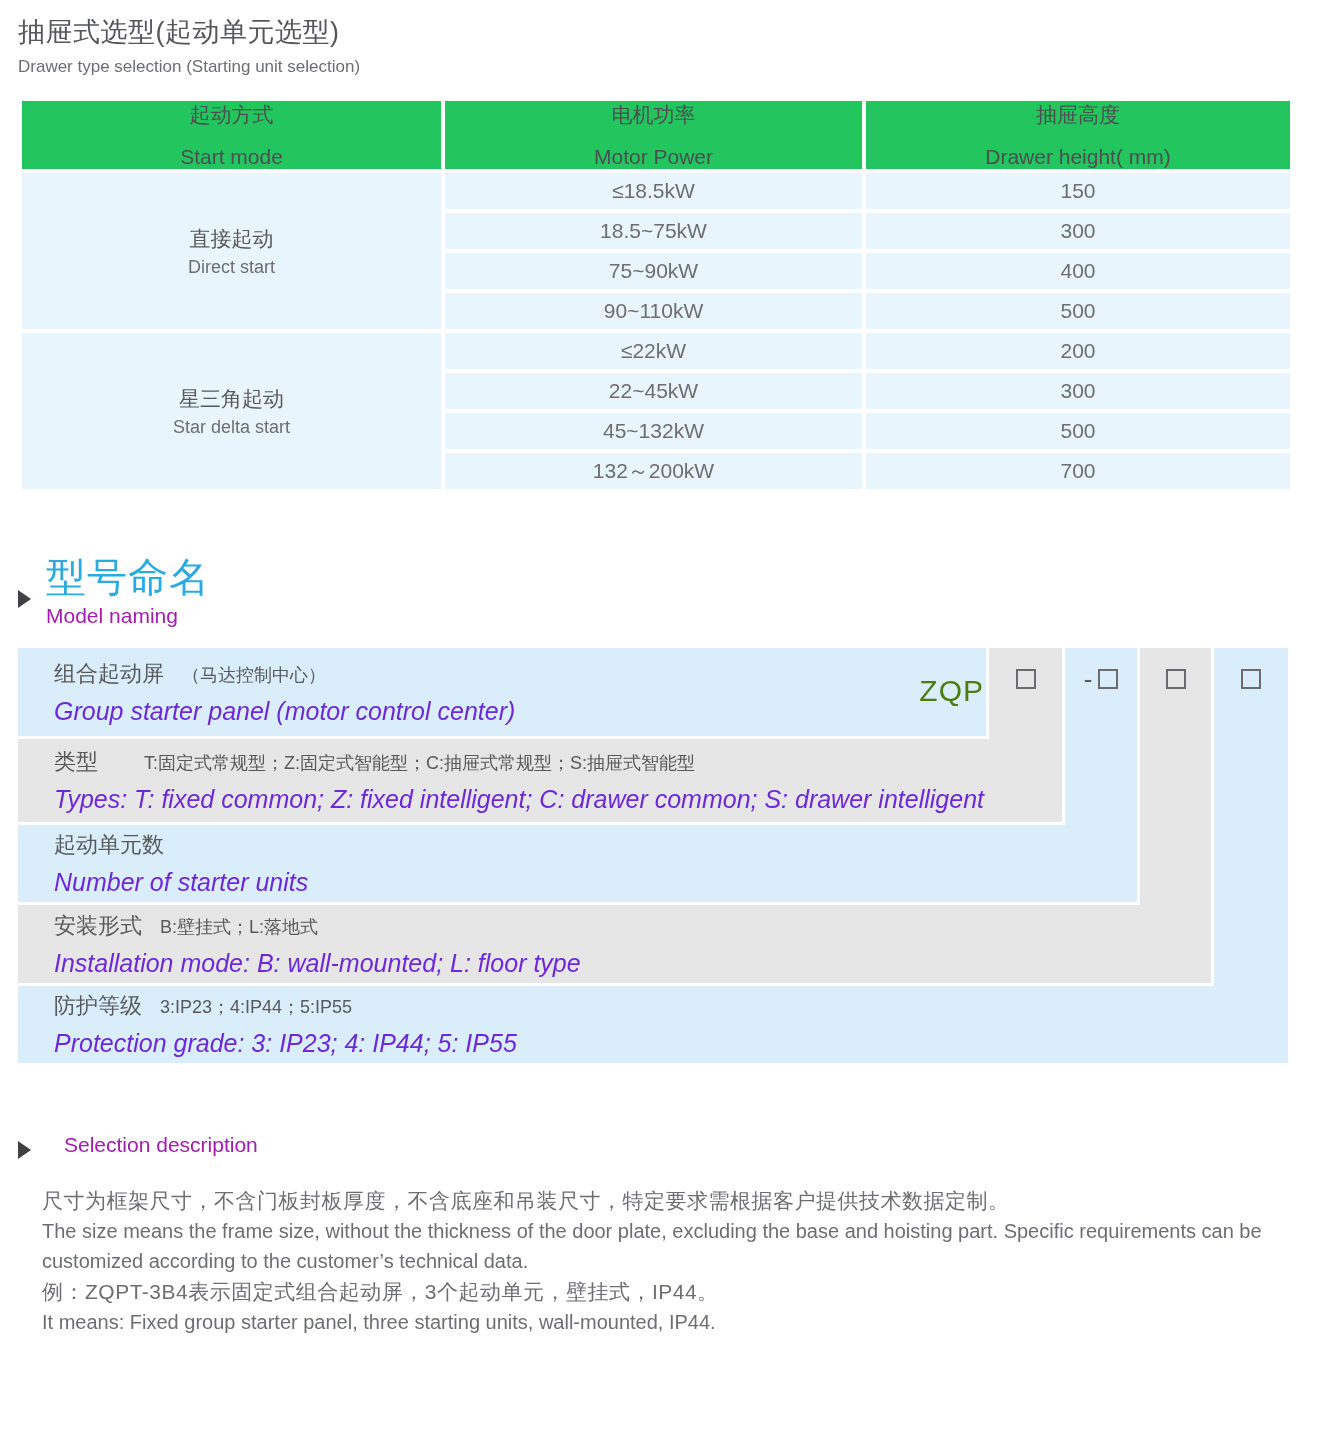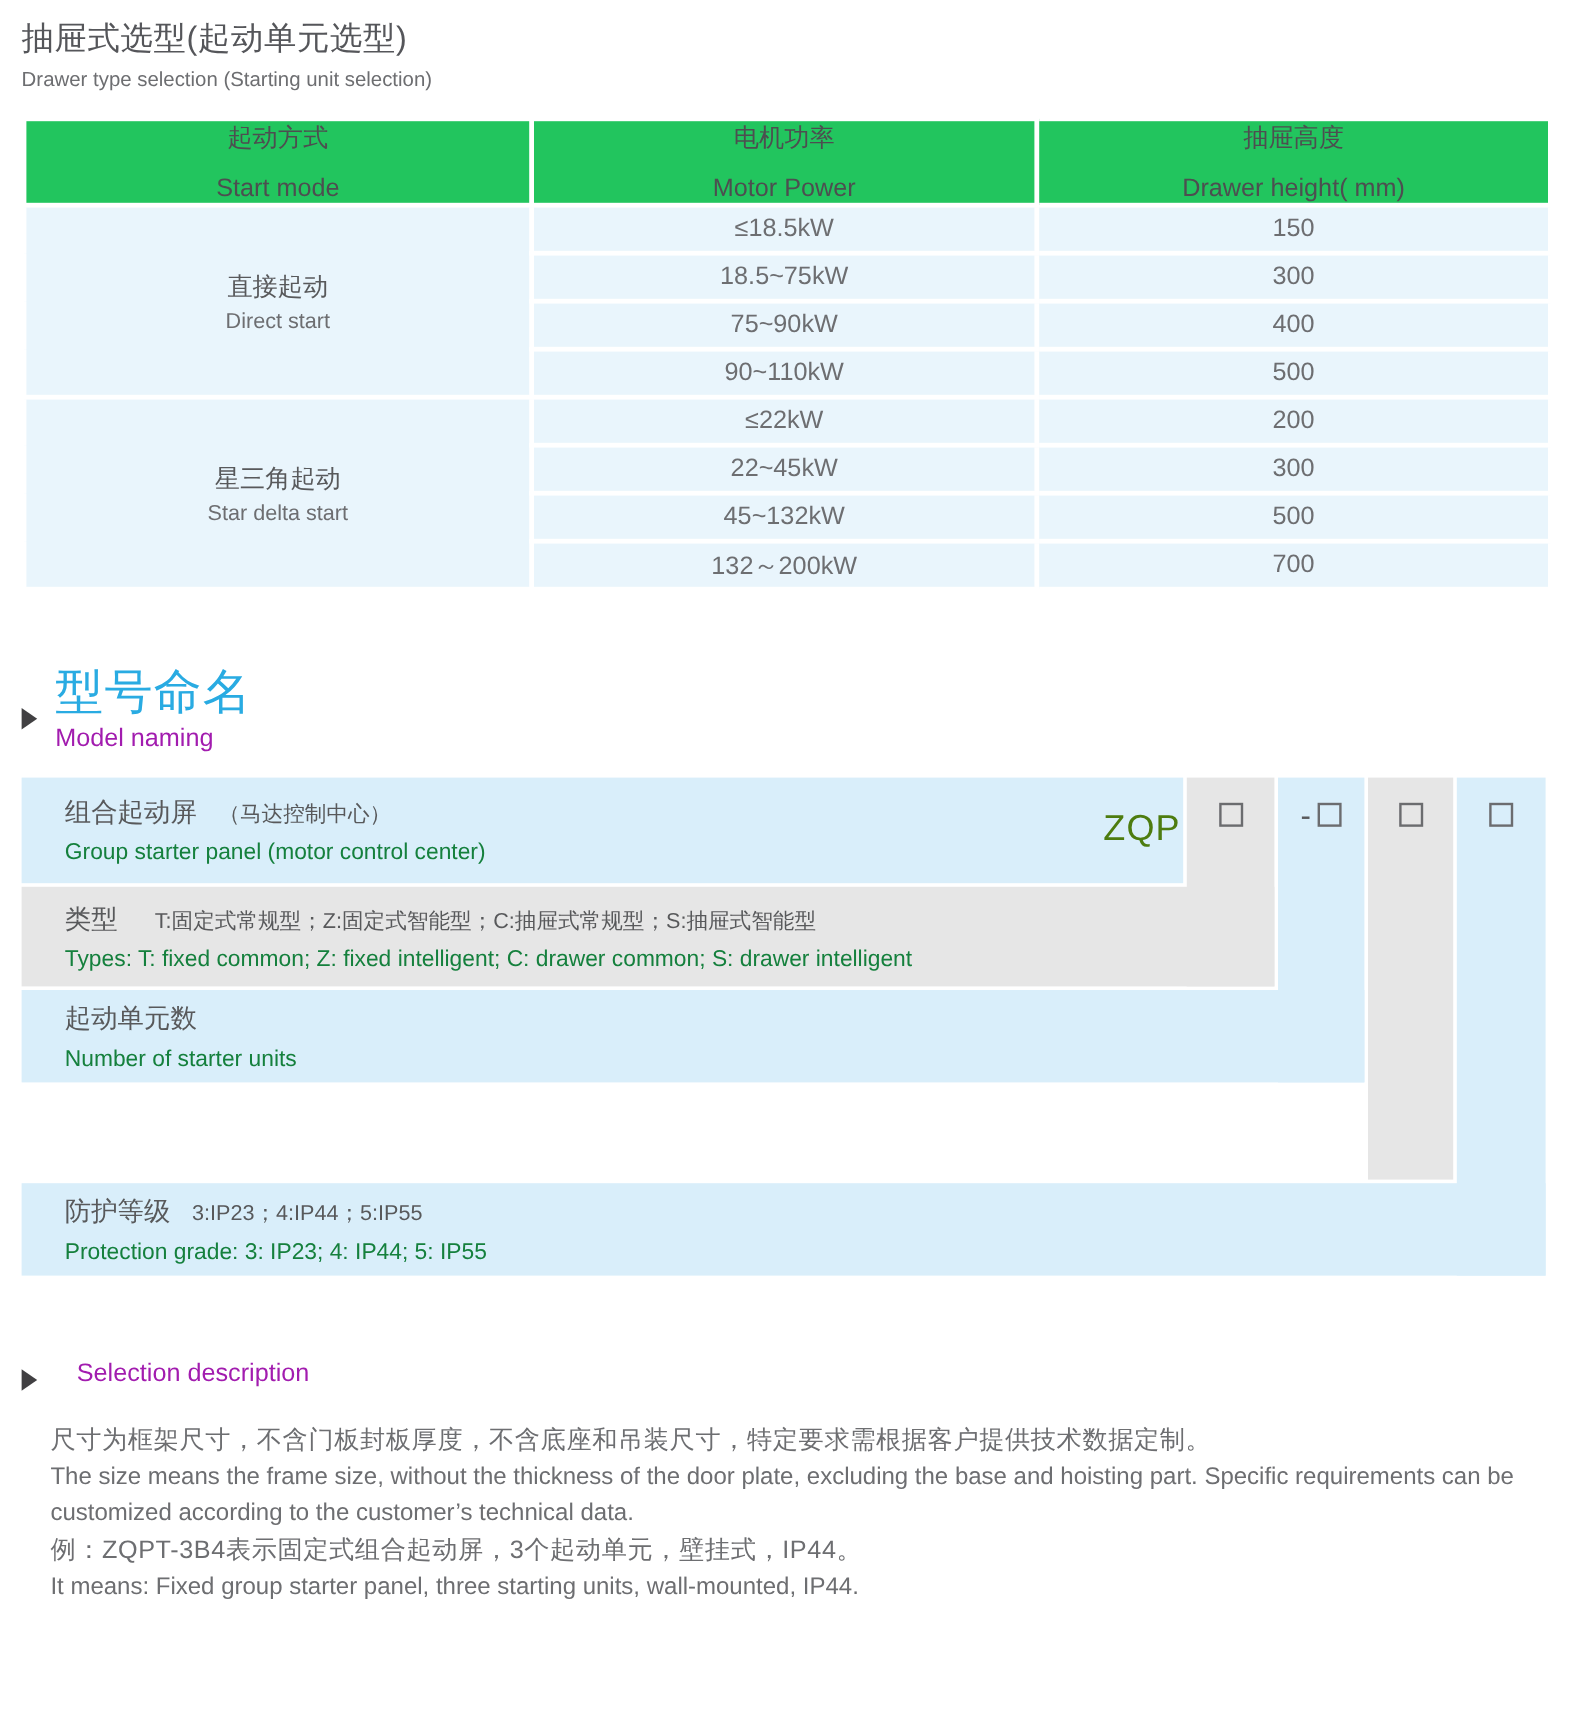--- a/index.html
+++ b/index.html
@@ -52,23 +52,23 @@
   .band { position:absolute; left:0; display:flex; flex-direction:column; justify-content:center; padding-left:36px; }
   .blue { background:#d9eefa; }
   .gray { background:#e6e6e6; }
   .band-0 { top:0;     height:88px; width:968px; }
   .band-1 { top:91px;  height:83px; width:1044px; }
   .band-2 { top:177px; height:77px; width:1119px; }
   .band-3 { top:257px; height:78px; width:1193px; }
   .band-4 { top:338px; height:77px; width:1270px; }
   .band-cn { font-size:22px; color:#58595b; }
   .band-cn .dtl { font-size:18px; margin-left:18px; }
-  .band-1 .band-cn .dtl { margin-left:31px; }
+  .band-1 .band-cn .dtl { margin-left:46px; }
   .band-cn .dtl:empty { display:none; }
-  .band-en { font-size:19px; color:#15803d; margin-top:8px; }
+  .band-en { font-size:25px; color:#6d28d9; margin-top:8px;font-style:italic; }
 
   .strip { position:absolute; top:0; }
   .strip-0 { left:971px;  width:73px; height:174px; }
   .strip-1 { left:1047px; width:72px; height:254px; }
   .strip-2 { left:1122px; width:71px; height:335px; }
   .strip-3 { left:1196px; width:74px; height:415px; }
   .box-row { display:flex; justify-content:center; align-items:center; margin-top:19px; height:24px; }
   .ph-box { width:20px; height:20px; border:2px solid #6b6c6f; display:inline-block; }
   .dash { font-size:26px; color:#58595b; margin-right:6px; line-height:20px; }
   .dash:empty { display:none; margin:0; }
@@ -173,20 +173,24 @@
         <div class="band-en">Group starter panel (motor control center)</div>
       </div>
       <div class="band band-1 gray">
         <div class="band-cn"><span class="lbl">类型</span><span class="dtl">T:固定式常规型；Z:固定式智能型；C:抽屉式常规型；S:抽屉式智能型</span></div>
         <div class="band-en">Types: T: fixed common; Z: fixed intelligent; C: drawer common; S: drawer intelligent</div>
       </div>
       <div class="band band-2 blue">
         <div class="band-cn"><span class="lbl">起动单元数</span></div>
         <div class="band-en">Number of starter units</div>
       </div>
+      <div class="band band-3 gray">
+        <div class="band-cn"><span class="lbl">安装形式</span><span class="dtl">B:壁挂式；L:落地式</span></div>
+        <div class="band-en">Installation mode: B: wall-mounted; L: floor type</div>
+      </div>
       <div class="band band-4 blue">
         <div class="band-cn"><span class="lbl">防护等级</span><span class="dtl">3:IP23；4:IP44；5:IP55</span></div>
         <div class="band-en">Protection grade:  3: IP23; 4: IP44; 5: IP55</div>
       </div>
 
       <div class="code-prefix">ZQP</div>
 
       <div class="strip strip-0 gray">
         <div class="box-row">
             <span class="ph-box"></span>

